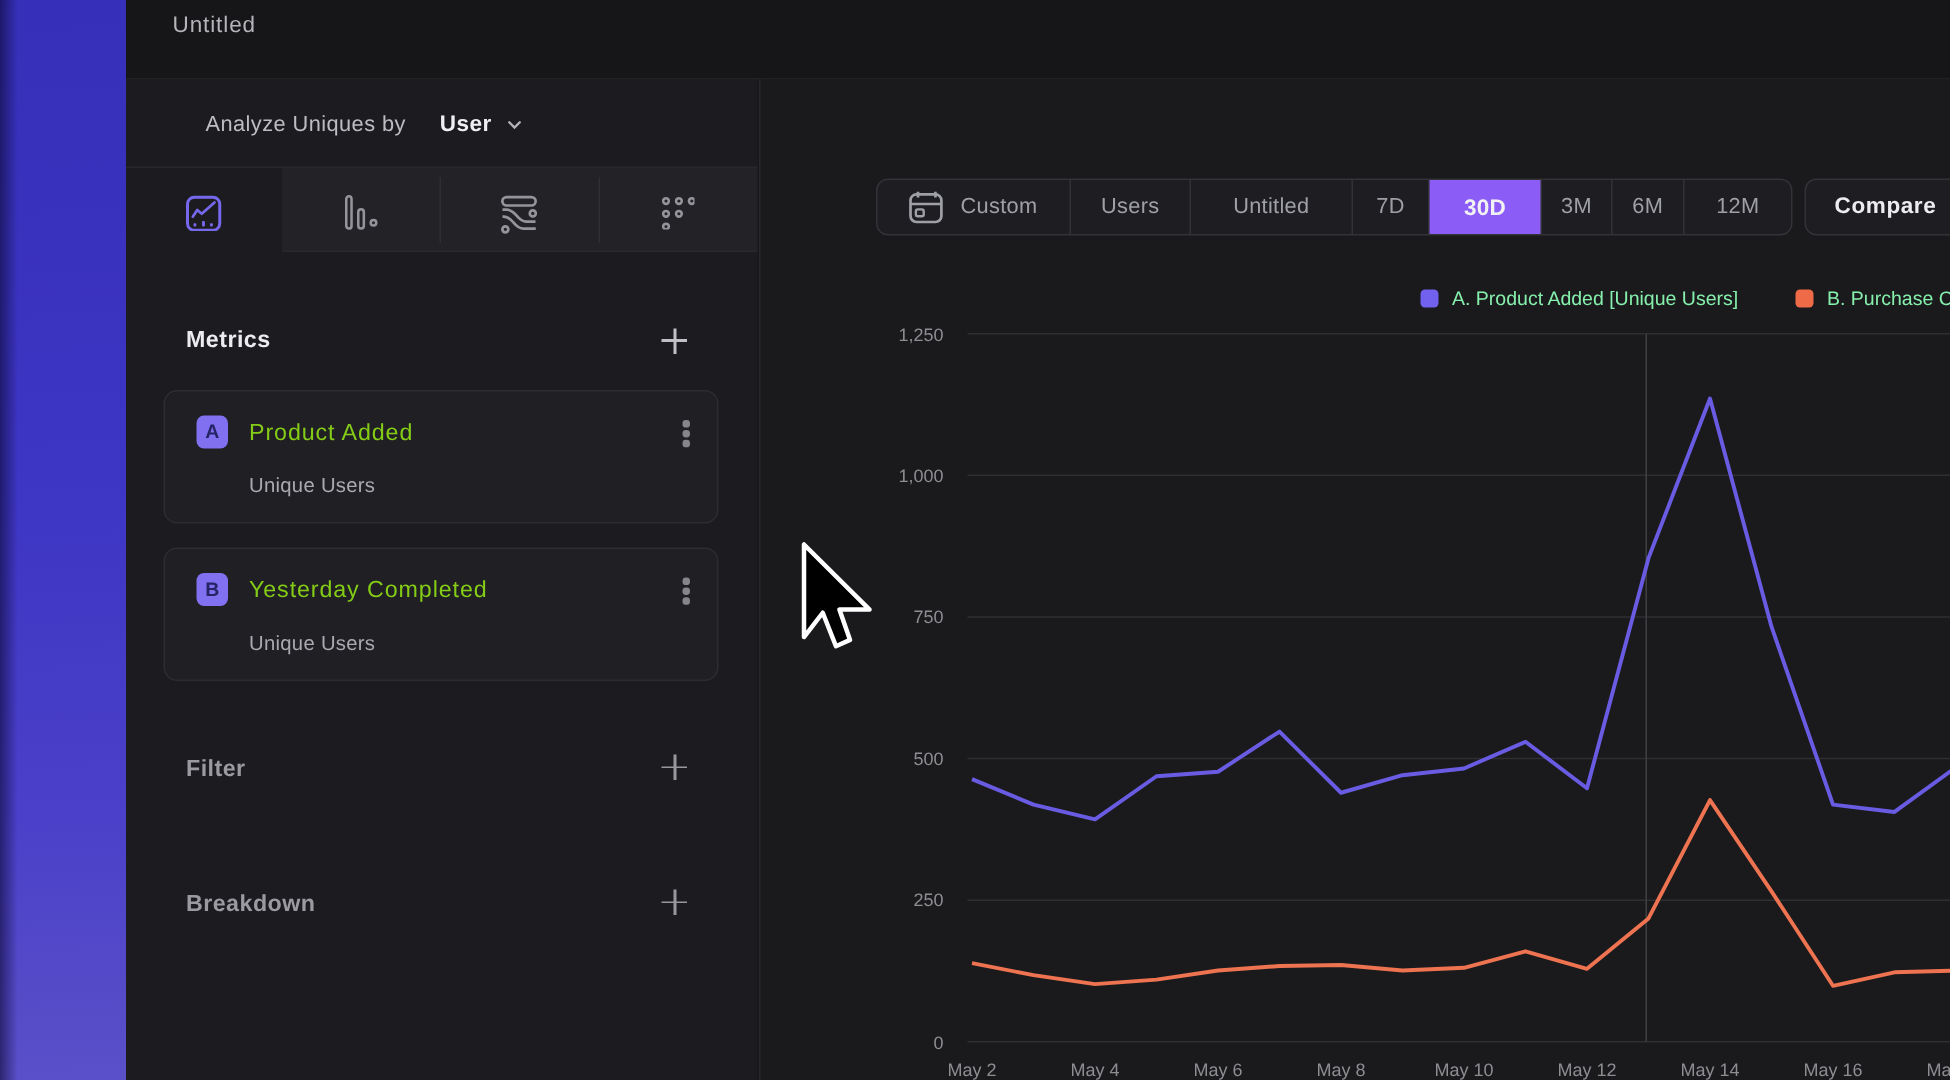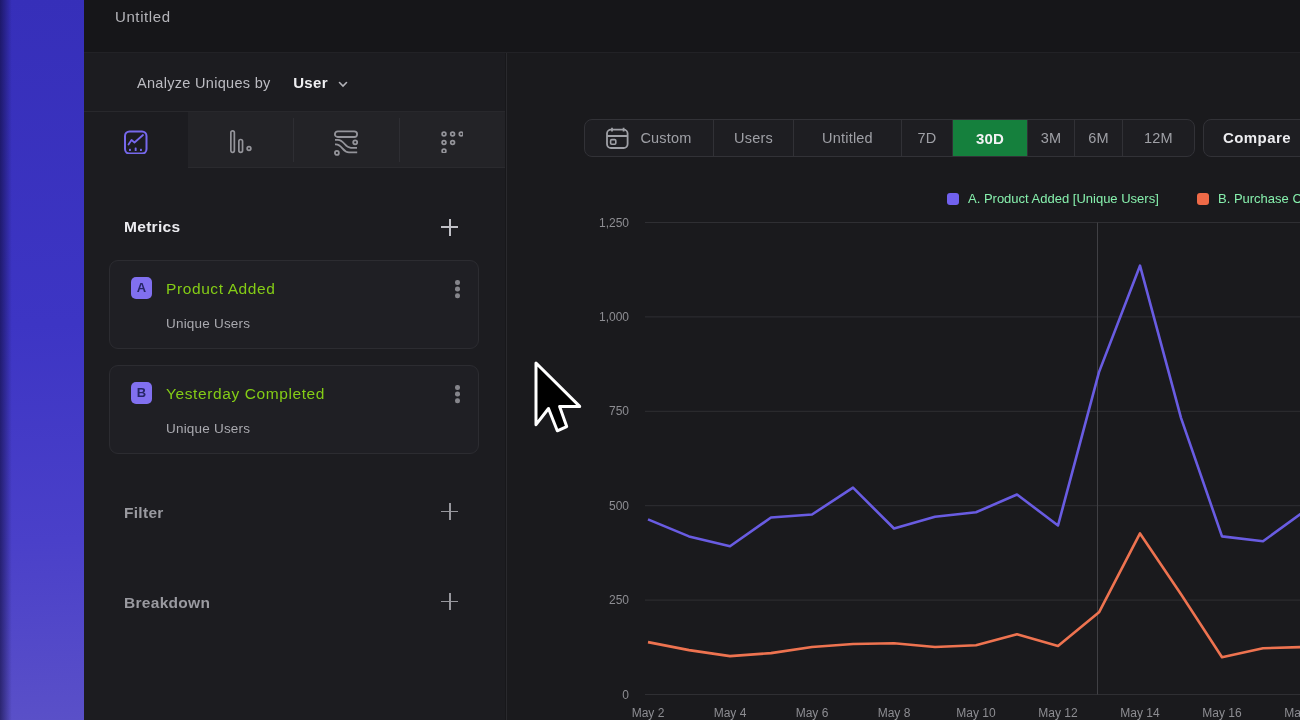--- a/index.html
+++ b/index.html
@@ -53,21 +53,21 @@
   
   #main { left:506px; top:53px; width:794px; height:667px; background:#1a1a1d;
     border-left:1px solid #29292d; overflow:hidden;text-decoration:underline; }
 
   
   #toolbar { position:absolute; left:77px; top:66px; height:38px; display:flex;
     background:#1e1e22; border:1px solid #323237; border-radius:8px; overflow:hidden; }
   #toolbar .btn { height:100%; display:flex; align-items:center; justify-content:center;
     font-size:14.5px; letter-spacing:.2px; color:#9fa0a6; border-right:1px solid #313136; }
   #toolbar .btn:last-child { border-right:none;text-align:right; }
-  #toolbar .btn.active { background:#15803d; color:#f2f2f4; font-weight:700; font-size:15px; }
+  #toolbar .btn.active { background:#8b5cf6; color:#f2f2f4; font-weight:700; font-size:15px; }
   #compare { position:absolute; left:696px; top:66px; width:108px; height:38px;
     background:#1e1e22; border:1px solid #323237; border-radius:8px; color:#ededf0;
     font-size:15px; font-weight:700; letter-spacing:.4px; text-align:center; line-height:36px; }
 
   
   .leg { position:absolute; top:139px; height:13px; font-size:13px; color:#86efac;
     display:flex; align-items:center; white-space:nowrap; }
   .sw { width:12px; height:12px; border-radius:3px; margin-right:9px; display:inline-block; }
 </style>
 </head>

